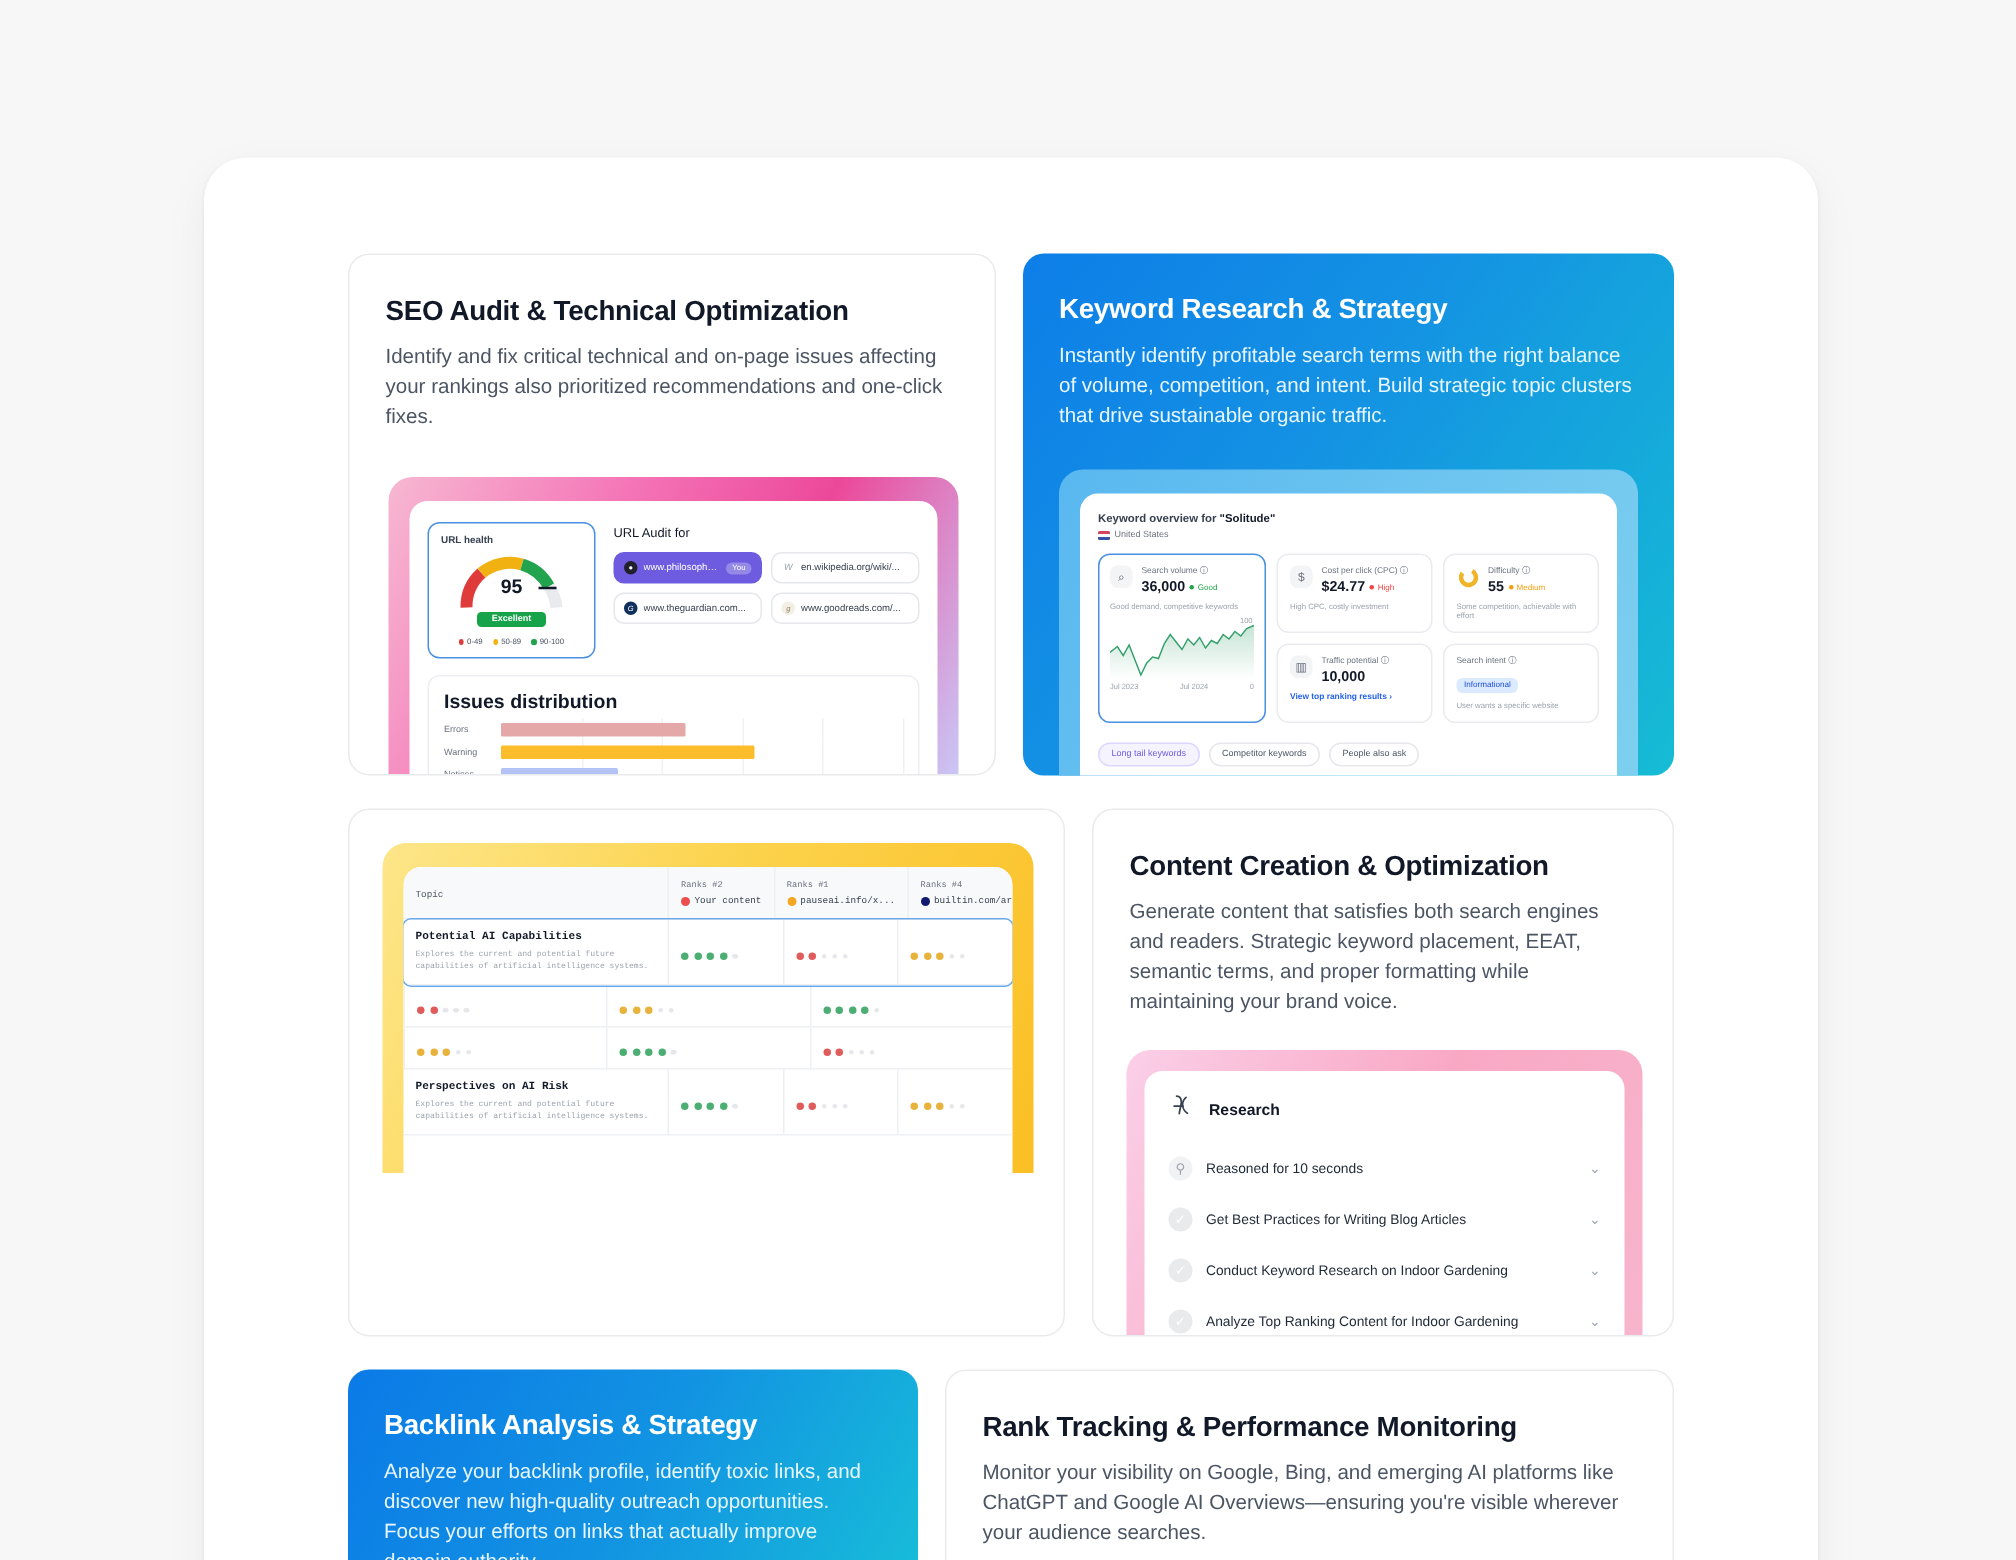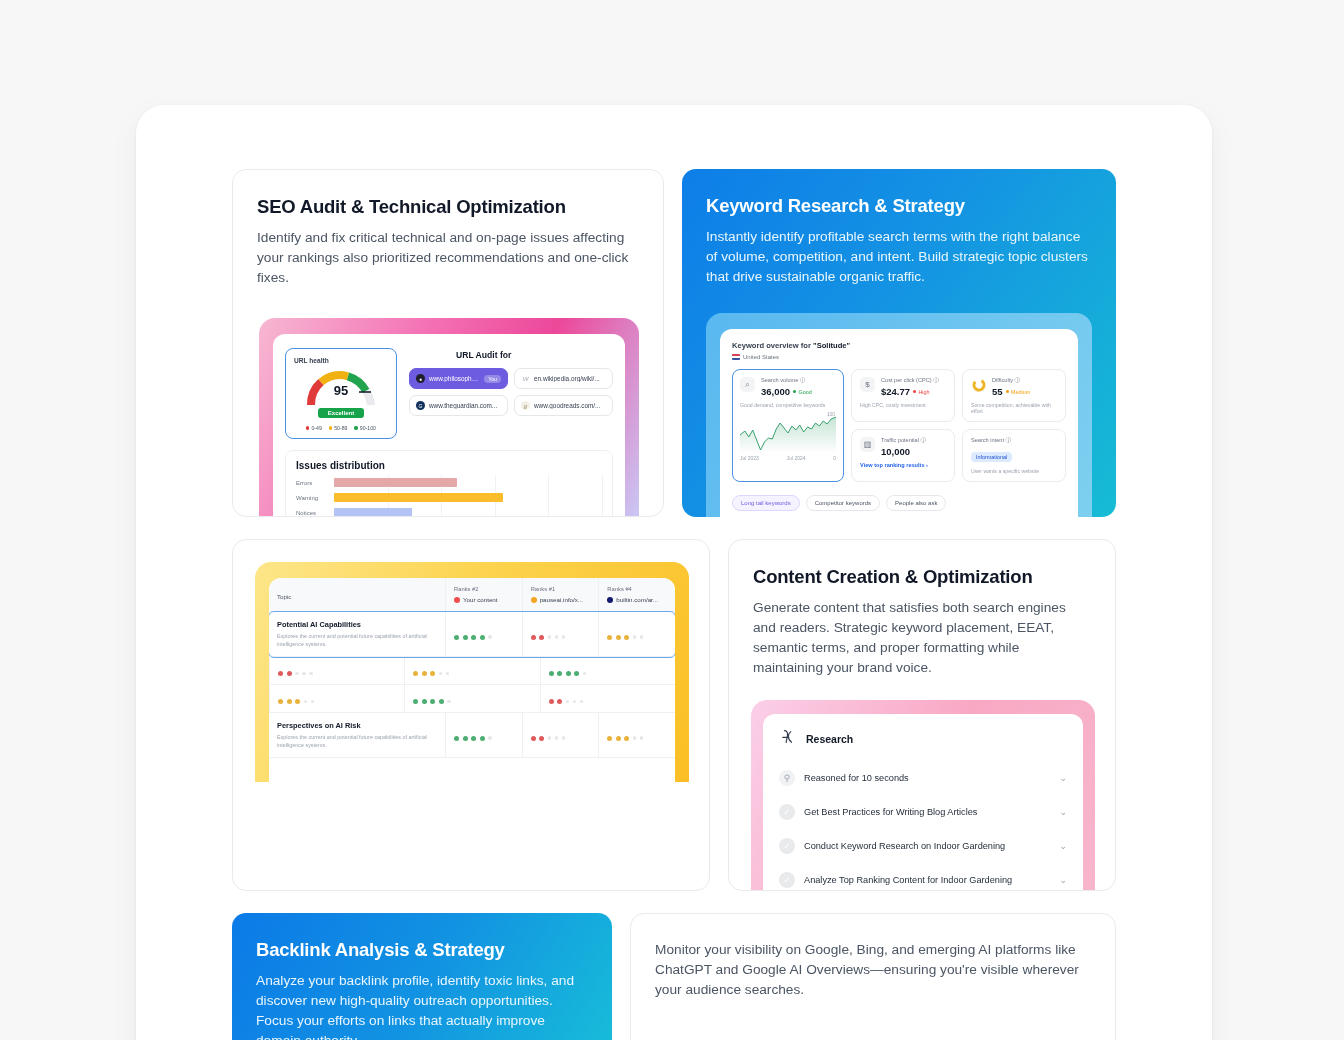--- a/index.html
+++ b/index.html
@@ -46,21 +46,21 @@
 
   
   .mock { margin: 28px 0 0 0; position: relative; }
   .mock-frame {
     border-radius: 16px 16px 0 0;
     padding: 16px 14px 0 14px;
     overflow: hidden;
   }
   .frame-pink { background: linear-gradient(115deg,#f7b8d2 0%,#f472b6 35%,#ec4899 62%,#c7d2fe 100%); }
   .frame-blue { background: linear-gradient(120deg,#59b8f0 0%,#7fd0ef 100%); }
-  .frame-yellow { background: linear-gradient(115deg,#fde68a 0%,#fcd34d 45%,#fbbf24 100%); }
+  .frame-yellow { background: linear-gradient(115deg,#fde68a 0%,#fcd34d 45%,#fbbf24 100%); font-family: Liberation Mono, monospace; }
   .frame-pink2 { background: linear-gradient(115deg,#fbcfe8 0%,#f9a8c4 50%,#f7b6cd 100%); }
   .mock-inner {
     background: #fff;
     border-radius: 12px 12px 0 0;
     padding: 14px 12px 0 12px;
     min-height: 80px;
   }
 
   .audit-top { display: flex; gap: 12px; }
   .health-box {
@@ -78,42 +78,42 @@
   .badge-exc {
     display:block; margin: 1px auto 0; width: 46px; text-align:center;
     background:#16a34a; color:#fff; font-size:6px; font-weight:700;
     border-radius:3px; padding:2px 0;
   }
   .legend { display:flex; gap:7px; justify-content:center; margin-top:7px; }
   .legend span { font-size:5.2px; color:#4b5563; display:flex; align-items:center; gap:2px; }
   .dot { width:3.4px; height:3.4px; border-radius:50%; display:inline-block; }
 
   .audit-right { flex: 1; padding-top: 2px; }
-  .audit-right h4 { font-size: 8.6px; font-weight: 700; color:#111827; margin-bottom: 8px; margin-left: 47px; }
+  .audit-right h4 { font-size: 8.6px; font-weight: 400; color:#111827; margin-bottom: 8px; }
   .chip-grid { display: grid; grid-template-columns: 1fr 1fr; gap: 6px; }
   .chip {
     display:flex; align-items:center; gap:4px;
     border:1px solid #e5e7eb; border-radius:7px;
     padding:5px 6px; font-size:6.4px; color:#374151;
     background:#fff; overflow:hidden; white-space:nowrap;
   }
   .chip.active { background:#6d5ce0; border-color:#6d5ce0; color:#fff; }
   .chip .fav { width:9px; height:9px; border-radius:50%; flex:none;
     display:flex; align-items:center; justify-content:center; font-size:5px; color:#fff; }
   .chip .you {
     margin-left:auto; background:rgba(255,255,255,.28); color:#fff;
     font-size:5.2px; padding:1px 4px; border-radius:4px;
   }
   .chip .txt { overflow:hidden; text-overflow:ellipsis; }
 
   .issues {
     margin-top: 11px; border:1px solid #eceef1; border-radius:8px;
     padding: 9px 10px 0 10px; background:#fff;
   }
-  .issues h4 { font-size:10px; font-weight:700; color:#111827; margin-bottom:7px; }
+  .issues h4 { font-size:13px; font-weight:700; color:#111827; margin-bottom:7px; }
   .bar-row { display:flex; align-items:center; gap:6px; margin-bottom:6px; }
   .bar-row .bl { width:32px; font-size:6px; color:#6b7280; }
   .bar-track { flex:1; position:relative; height:9px; }
   .bar-track .gl { position:absolute; top:-3px; bottom:-4px; width:1px; background:#f0f1f3; }
   .bar { height:9px; border-radius:1px; position:relative; }
 
   
   .kw-head { font-size:7.6px; color:#374151; font-weight:600; }
   .kw-head b { color:#111827; }
   .kw-country { font-size:6px; color:#6b7280; margin-top:4px; display:flex; align-items:center; gap:3px; }
@@ -624,19 +624,20 @@
 
     <div class="row">
       <div class="card blue" style="width:380px;height:250px;background:linear-gradient(120deg,#0b7ae7 0%,#1293e2 45%,#19c8d6 100%);">
         <div class="card-head">
           <div class="card-title">Backlink Analysis &amp; Strategy</div>
           <div class="card-desc" style="max-width:340px">Analyze your backlink profile, identify toxic links, and discover new high-quality outreach opportunities. Focus your efforts on links that actually improve domain authority.</div>
         </div>
       </div>
       <div class="card" style="width:486px;height:250px;">
         <div class="card-head">
+          <div class="card-title">Rank Tracking &amp; Performance Monitoring</div>
           <div class="card-desc" style="max-width:450px">Monitor your visibility on Google, Bing, and emerging AI platforms like ChatGPT and Google AI Overviews—ensuring you're visible wherever your audience searches.</div>
         </div>
       </div>
     </div>
 
   </div>
 </div>
 
 </body></html>

